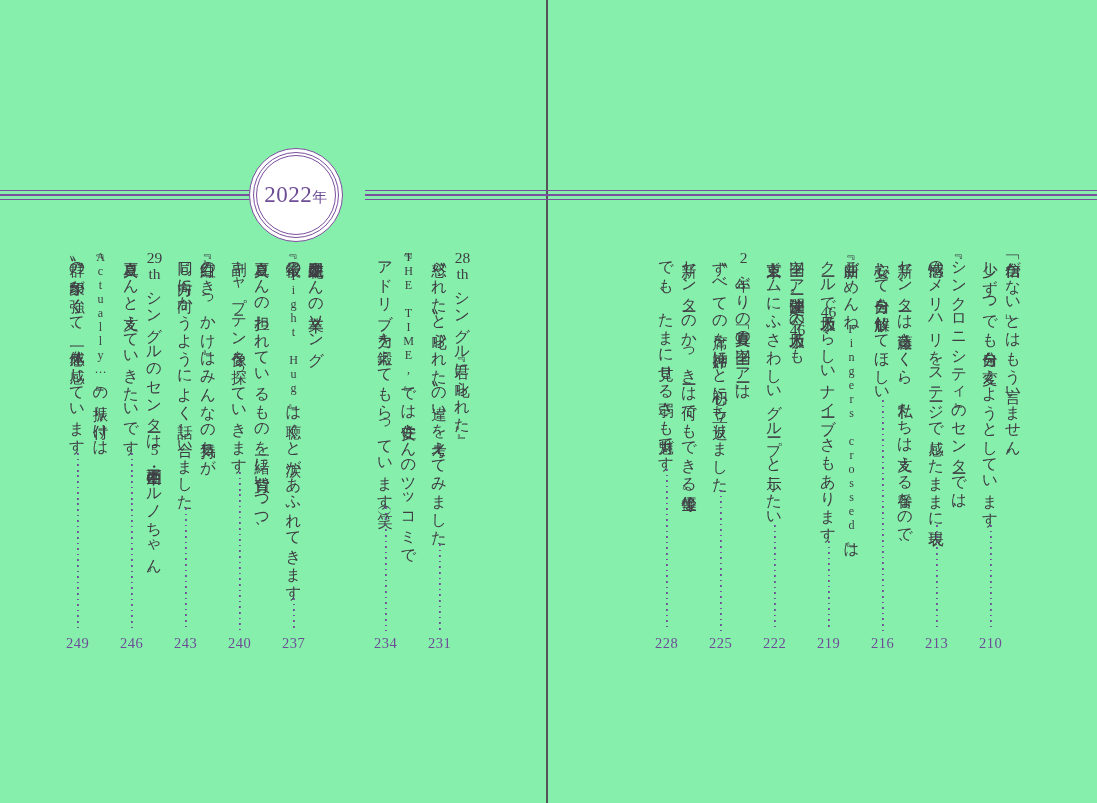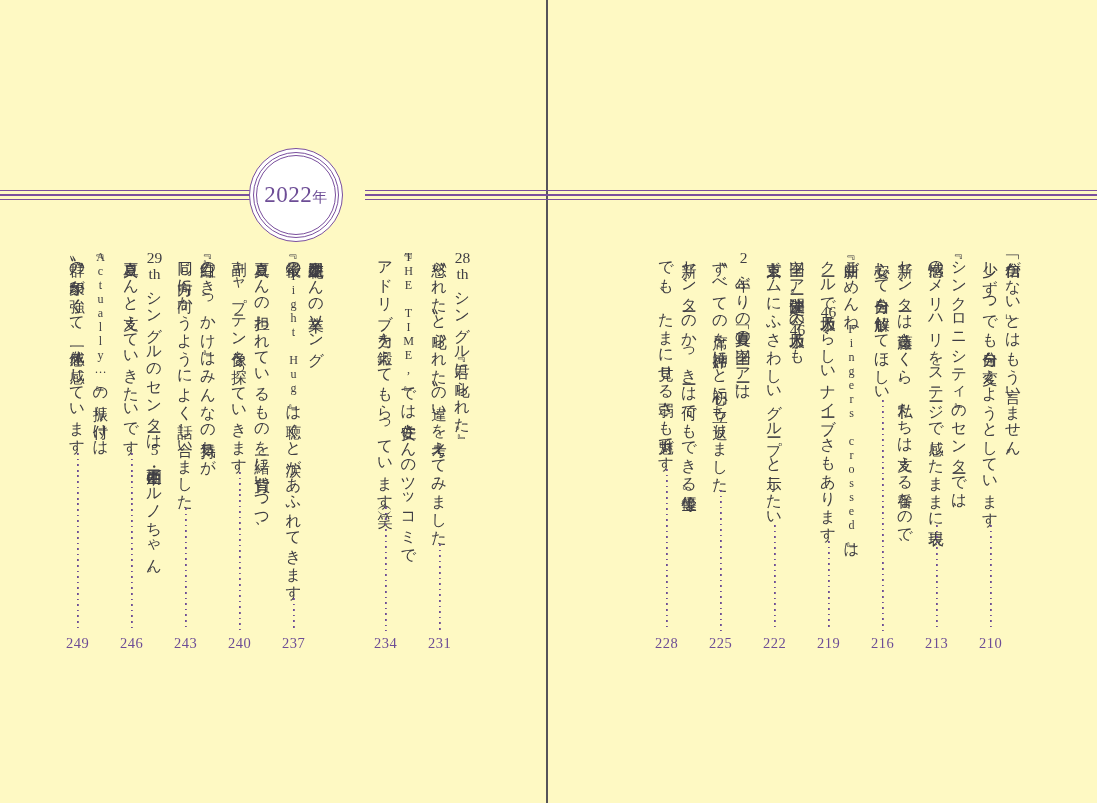--- a/index.html
+++ b/index.html
@@ -7,21 +7,21 @@
     --num:#6d4d96;
     --text:#3f3e44;
     --divider:#56545a;
   }
   *{margin:0;padding:0;box-sizing:border-box;}
   html,body{background:#ffffff;}
   body{
     width:1097px;height:803px;overflow:hidden;
     font-family:"Liberation Serif","DejaVu Serif",serif;
   }
-  .spread{position:relative;width:1097px;height:803px;background:#fef9c3;font-family:Liberation Serif, serif;}
+  .spread{position:relative;width:1097px;height:803px;background:#86efac;font-family:Liberation Serif, serif;}
 
   
   .divider{position:absolute;left:546px;top:0;bottom:0;width:1.5px;background:var(--divider);}
 
   
   .rule{
     position:absolute;top:190px;height:10px;
     background:linear-gradient(
       var(--accent) 0 1.4px, transparent 1.4px 4.3px,
       var(--accent) 4.3px 5.7px, transparent 5.7px 8.6px,

